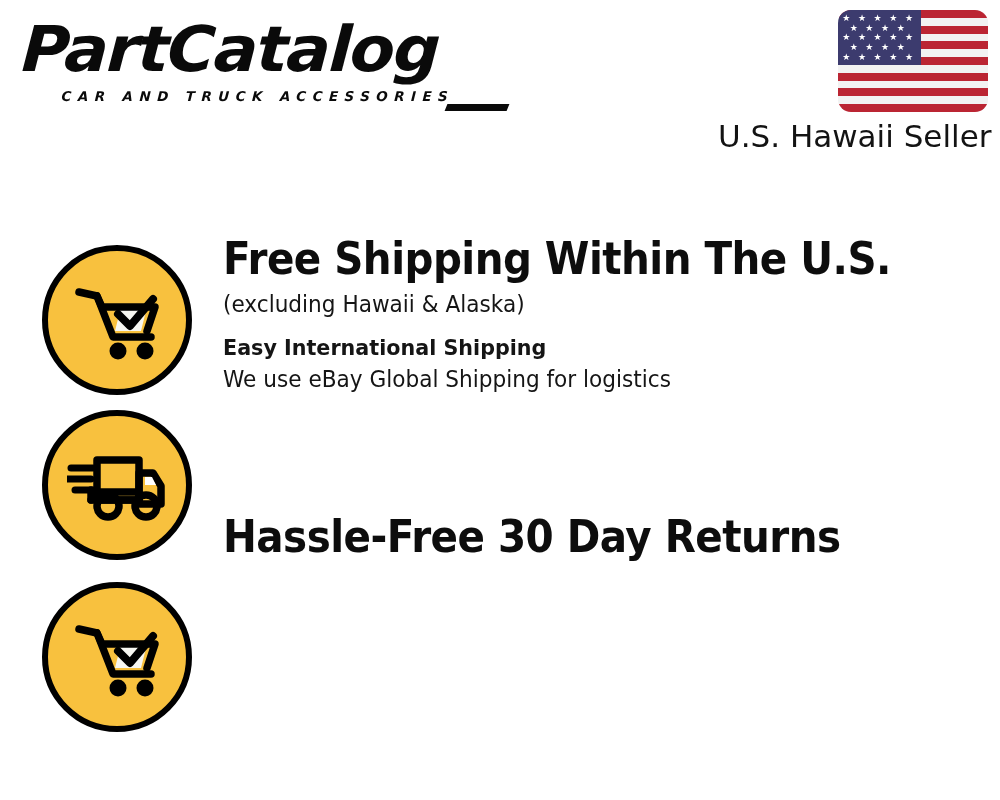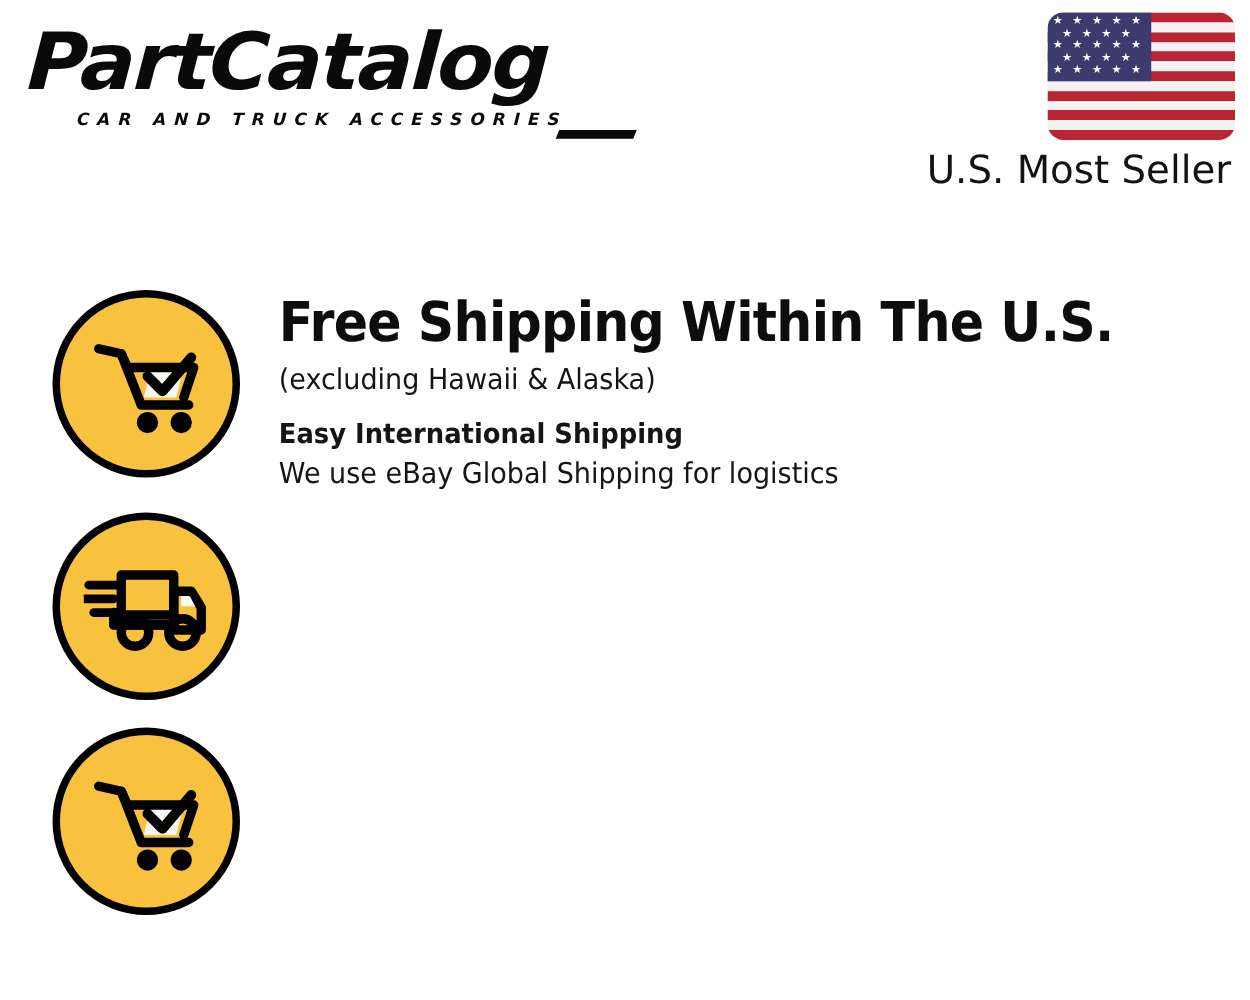--- a/index.html
+++ b/index.html
@@ -131,21 +131,21 @@
     position: absolute;
     left: 0;
     top: 232px;
     width: 1000px;
   }
   .feature-row {
     position: absolute;
     left: 0;
     width: 1000px;
     display: flex;
-    align-items: flex-start;
+    align-items: flex-end;
   }
   #feature-row-0 { top: 0px;   }
   #feature-row-1 { top: 178px; }
   #feature-row-2 { top: 350px; }
 
   .feature-badge {
     flex: 0 0 auto;
     width: 150px;
     height: 150px;
     margin-left: 42px;
@@ -248,21 +248,21 @@
         <span class="flag-star" style="left:57%;top:68%">★</span>
         <span class="flag-star" style="left:76%;top:68%">★</span>
 
         <span class="flag-star" style="left:10%;top:86%">★</span>
         <span class="flag-star" style="left:29%;top:86%">★</span>
         <span class="flag-star" style="left:48%;top:86%">★</span>
         <span class="flag-star" style="left:67%;top:86%">★</span>
         <span class="flag-star" style="left:86%;top:86%">★</span>
       </div>
     </div>
-    <div id="seller-label">U.S. Most Seller</div>
+    <div id="seller-label">U.S. Hawaii Seller</div>
   </div>
 
 </div>
 
 <div id="features">
 
   <div class="feature-row" id="feature-row-0">
     <div class="feature-badge">
       <span>
         <svg width="96" height="82" viewBox="0 0 96 82" aria-hidden="true">
@@ -298,20 +298,23 @@
           <path d="M72 25 H86 L94 38 V56 H72 Z" fill="none" stroke="#000000" stroke-width="7.5" stroke-linejoin="round"></path>
           <path d="M78 29 H85 L89 37 H78 Z" fill="#ffffff"></path>
           <path d="M30 44 H72" stroke="#000000" stroke-width="7.5"></path>
           <path d="M24 52 H72" stroke="#000000" stroke-width="7.5" stroke-linecap="round"></path>
           <path d="M24 52 V42" stroke="#000000" stroke-width="7.5" stroke-linecap="round"></path>
           <circle cx="41" cy="58" r="11" fill="none" stroke="#000000" stroke-width="7.5"></circle>
           <circle cx="79" cy="58" r="11" fill="none" stroke="#000000" stroke-width="7.5"></circle>
         </svg>
       </span>
     </div>
+    <div class="feature-text">
+      <div class="feature-title">Hassle-Free 30 Day Returns</div>
+    </div>
   </div>
 
   <div class="feature-row" id="feature-row-2">
     <div class="feature-badge">
       <span>
         <svg width="96" height="82" viewBox="0 0 96 82" aria-hidden="true">
           <path d="M52 28 H78 L72 52 H46 Z" fill="#f7f7f2"></path>
           <g fill="none" stroke="#000000" stroke-width="7.5" stroke-linecap="round" stroke-linejoin="round">
             <path d="M10 13 L28 17 L44 58 H82"></path>
             <path d="M28 17 L33 28 H86 L78 52"></path>

